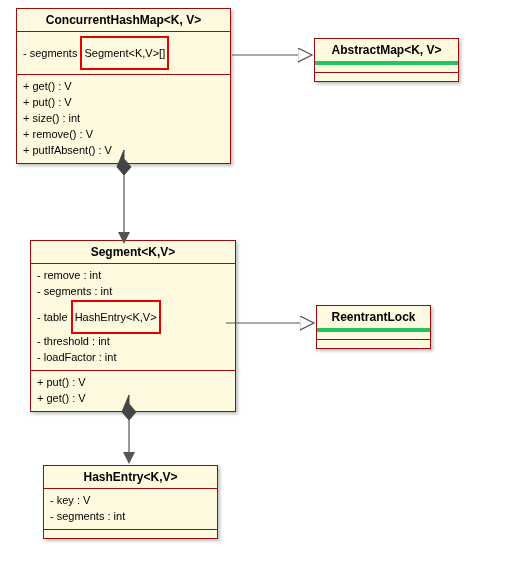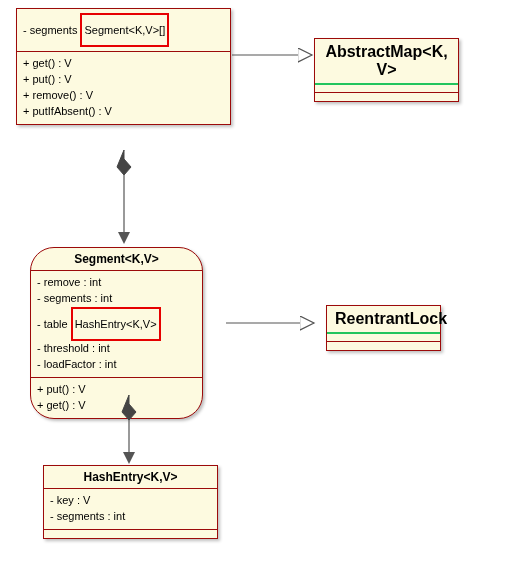--- a/index.html
+++ b/index.html
@@ -43,78 +43,80 @@
   .simple-class {
     position: absolute;
     background: #fdfae0;
     border: 1px solid #9c0a0a;
     box-shadow: 2px 2px 3px rgba(0,0,0,0.25);
   }
   .simple-title {
     font-weight: bold;
     text-align: center;
     padding: 4px 8px;
-    border-bottom: 2px solid #22c55e;
-    font-size: 16px;
+    border-bottom: 4px solid #22c55e;
+    font-size: 12px;
   }
   .simple-empty {
     height: 8px;
     border-bottom: 1px solid #9c0a0a;
   }
   .simple-empty:last-child { border-bottom: none; }
   svg.connectors {
     position: absolute;
     left: 0; top: 0;
     width: 526px; height: 579px;
     pointer-events: none;
   }
 </style>
 </head>
 <body>
 
 <div class="uml-class" style="left:16px; top:8px; width:215px;">
+  <div class="uml-title">ConcurrentHashMap&lt;K, V&gt;</div>
   <div class="uml-section">
     <div class="uml-row">
       <span>- segments</span>
       <span class="hl">Segment&lt;K,V&gt;[]</span>
     </div>
   </div>
   <div class="uml-section">
     <div class="uml-row">+ get() : V</div>
     <div class="uml-row">+ put() : V</div>
+    <div class="uml-row">+ size() : int</div>
     <div class="uml-row">+ remove() : V</div>
     <div class="uml-row">+ putIfAbsent() : V</div>
   </div>
 </div>
 
 <div class="simple-class" style="left:314px; top:38px; width:145px;">
   <div class="simple-title">AbstractMap&lt;K, V&gt;</div>
   <div class="simple-empty"></div>
   <div class="simple-empty"></div>
 </div>
 
-<div class="uml-class" style="left:30px; top:247px; width:173px;border-radius:24px;">
+<div class="uml-class" style="left:30px; top:240px; width:206px;">
   <div class="uml-title">Segment&lt;K,V&gt;</div>
   <div class="uml-section">
     <div class="uml-row">- remove : int</div>
     <div class="uml-row">- segments : int</div>
     <div class="uml-row">
       <span>- table</span>
       <span class="hl">HashEntry&lt;K,V&gt;</span>
     </div>
     <div class="uml-row">- threshold : int</div>
     <div class="uml-row">- loadFactor : int</div>
   </div>
   <div class="uml-section">
     <div class="uml-row">+ put() : V</div>
     <div class="uml-row">+ get() : V</div>
   </div>
 </div>
 
-<div class="simple-class" style="left:316px; top:305px; width:115px;margin-left:10px;">
+<div class="simple-class" style="left:316px; top:305px; width:115px;">
   <div class="simple-title">ReentrantLock</div>
   <div class="simple-empty"></div>
   <div class="simple-empty"></div>
 </div>
 
 <div class="uml-class" style="left:43px; top:465px; width:175px;">
   <div class="uml-title">HashEntry&lt;K,V&gt;</div>
   <div class="uml-section">
     <div class="uml-row">- key : V</div>
     <div class="uml-row">- segments : int</div>

